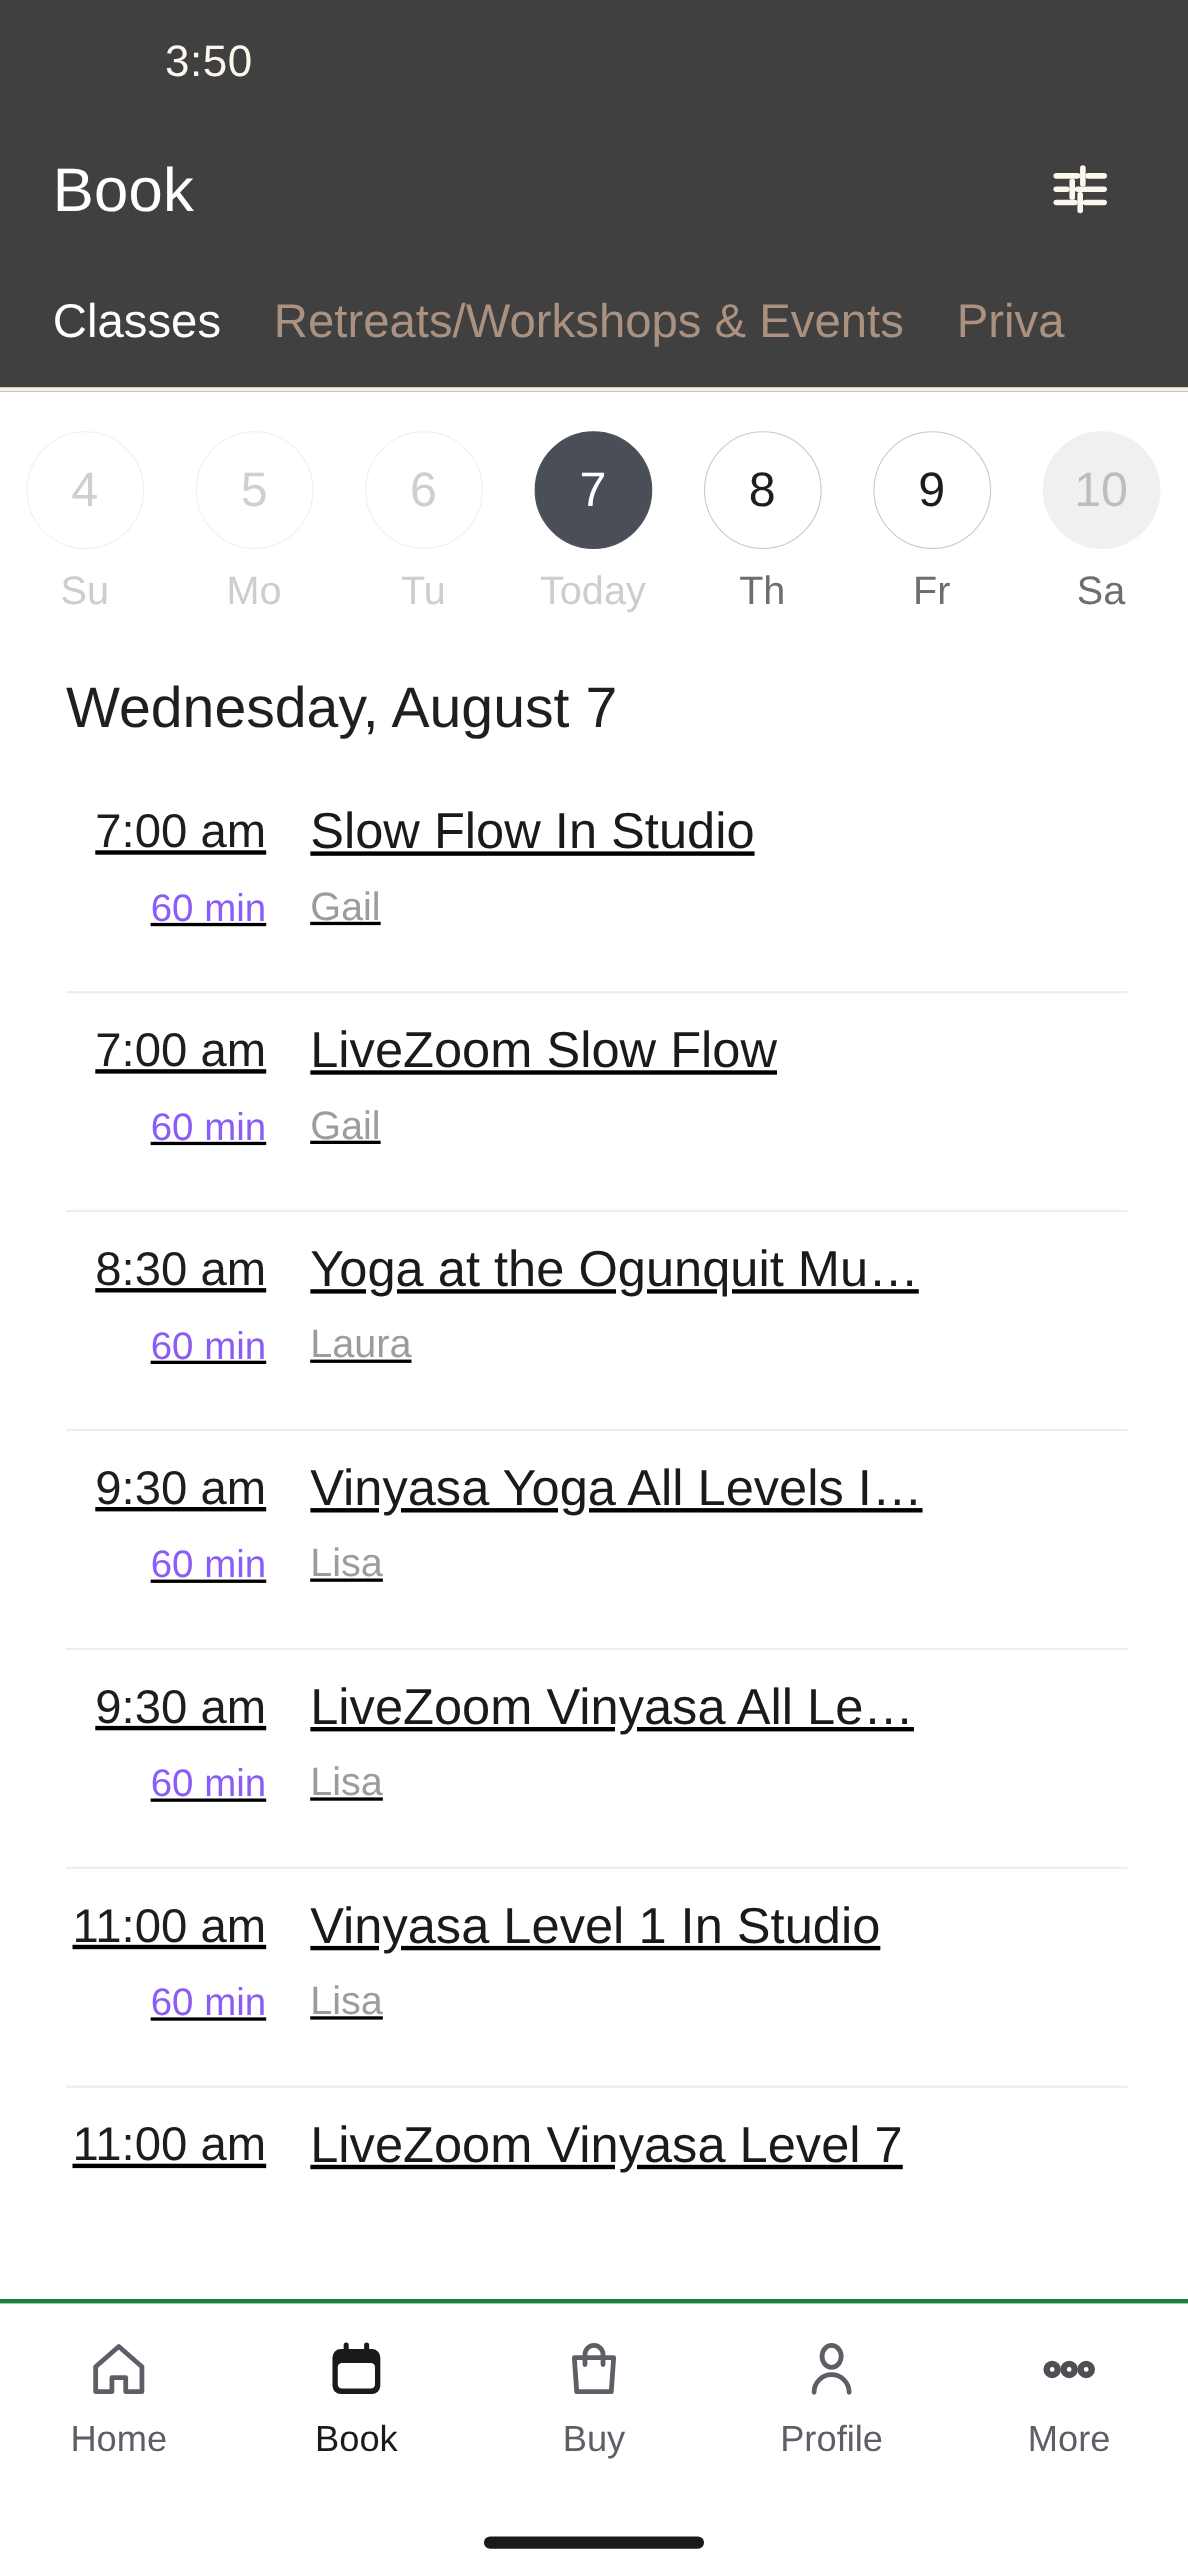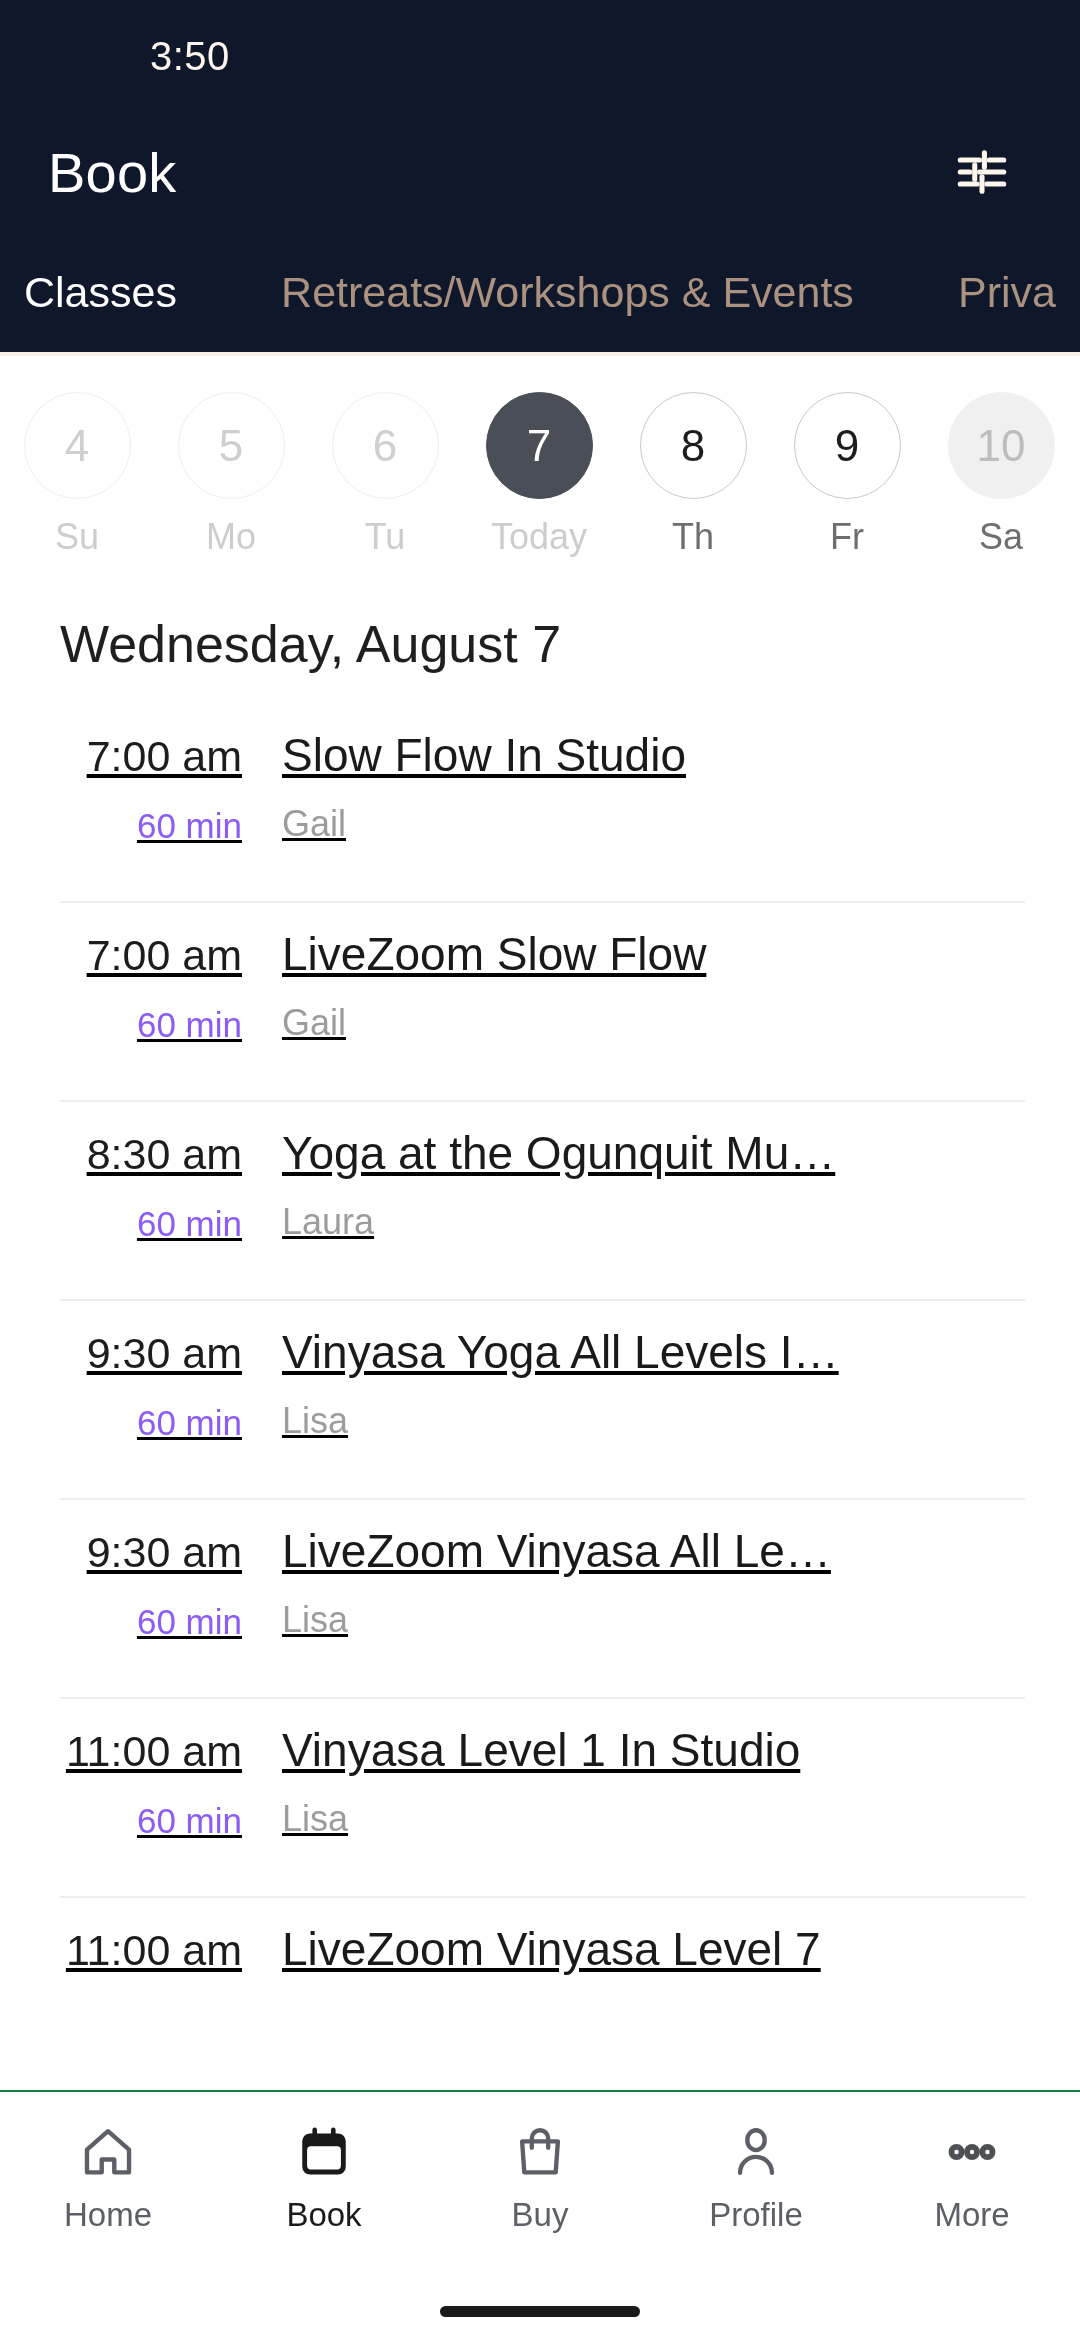--- a/index.html
+++ b/index.html
@@ -11,21 +11,21 @@
   }
   .phone {
     position:relative;
     width:1080px; height:2340px;
     background:#ffffff;
     display:flex; flex-direction:column;
   }
 
   
   .header {
-    background:#0f172a;
+    background:#404040;
     flex:0 0 auto;
     padding-top:0;
     position:relative;
   }
   .statusbar {
     height:112px;
     display:flex; align-items:center;
     padding-left:150px;
   }
   .statusbar .clock {
@@ -47,23 +47,23 @@
   .tune-btn {
     width:92px; height:92px;
     display:flex; align-items:center; justify-content:center;
     cursor:pointer;
   }
   .tune-btn svg { display:block; }
 
   .tabs {
     height:120px;
     display:flex; align-items:center;
+    padding-left:24px;
     overflow:hidden;
     white-space:nowrap;
-    justify-content:space-between;
   }
   .tab {
     font-size:43px;
     padding:0 24px;
     color:#ab917f;
     flex:0 0 auto;
     cursor:pointer;
   }
   .tab.active { color:#ffffff; }
   .header-edge {
@@ -190,21 +190,21 @@
     color:#9c9c9c;
     margin-top:20px;
     white-space:nowrap;
   }
 
   
   .bottomnav {
     flex:0 0 auto;
     height:192px;
     background:#ffffff;
-    border-top:2px solid #15803d;
+    border-top:4px solid #15803d;
     display:flex;
     align-items:flex-start;
     padding-top:22px;
   }
   .navitem {
     flex:1 1 0;
     display:flex; flex-direction:column; align-items:center;
     cursor:pointer;
   }
   .navicon {

